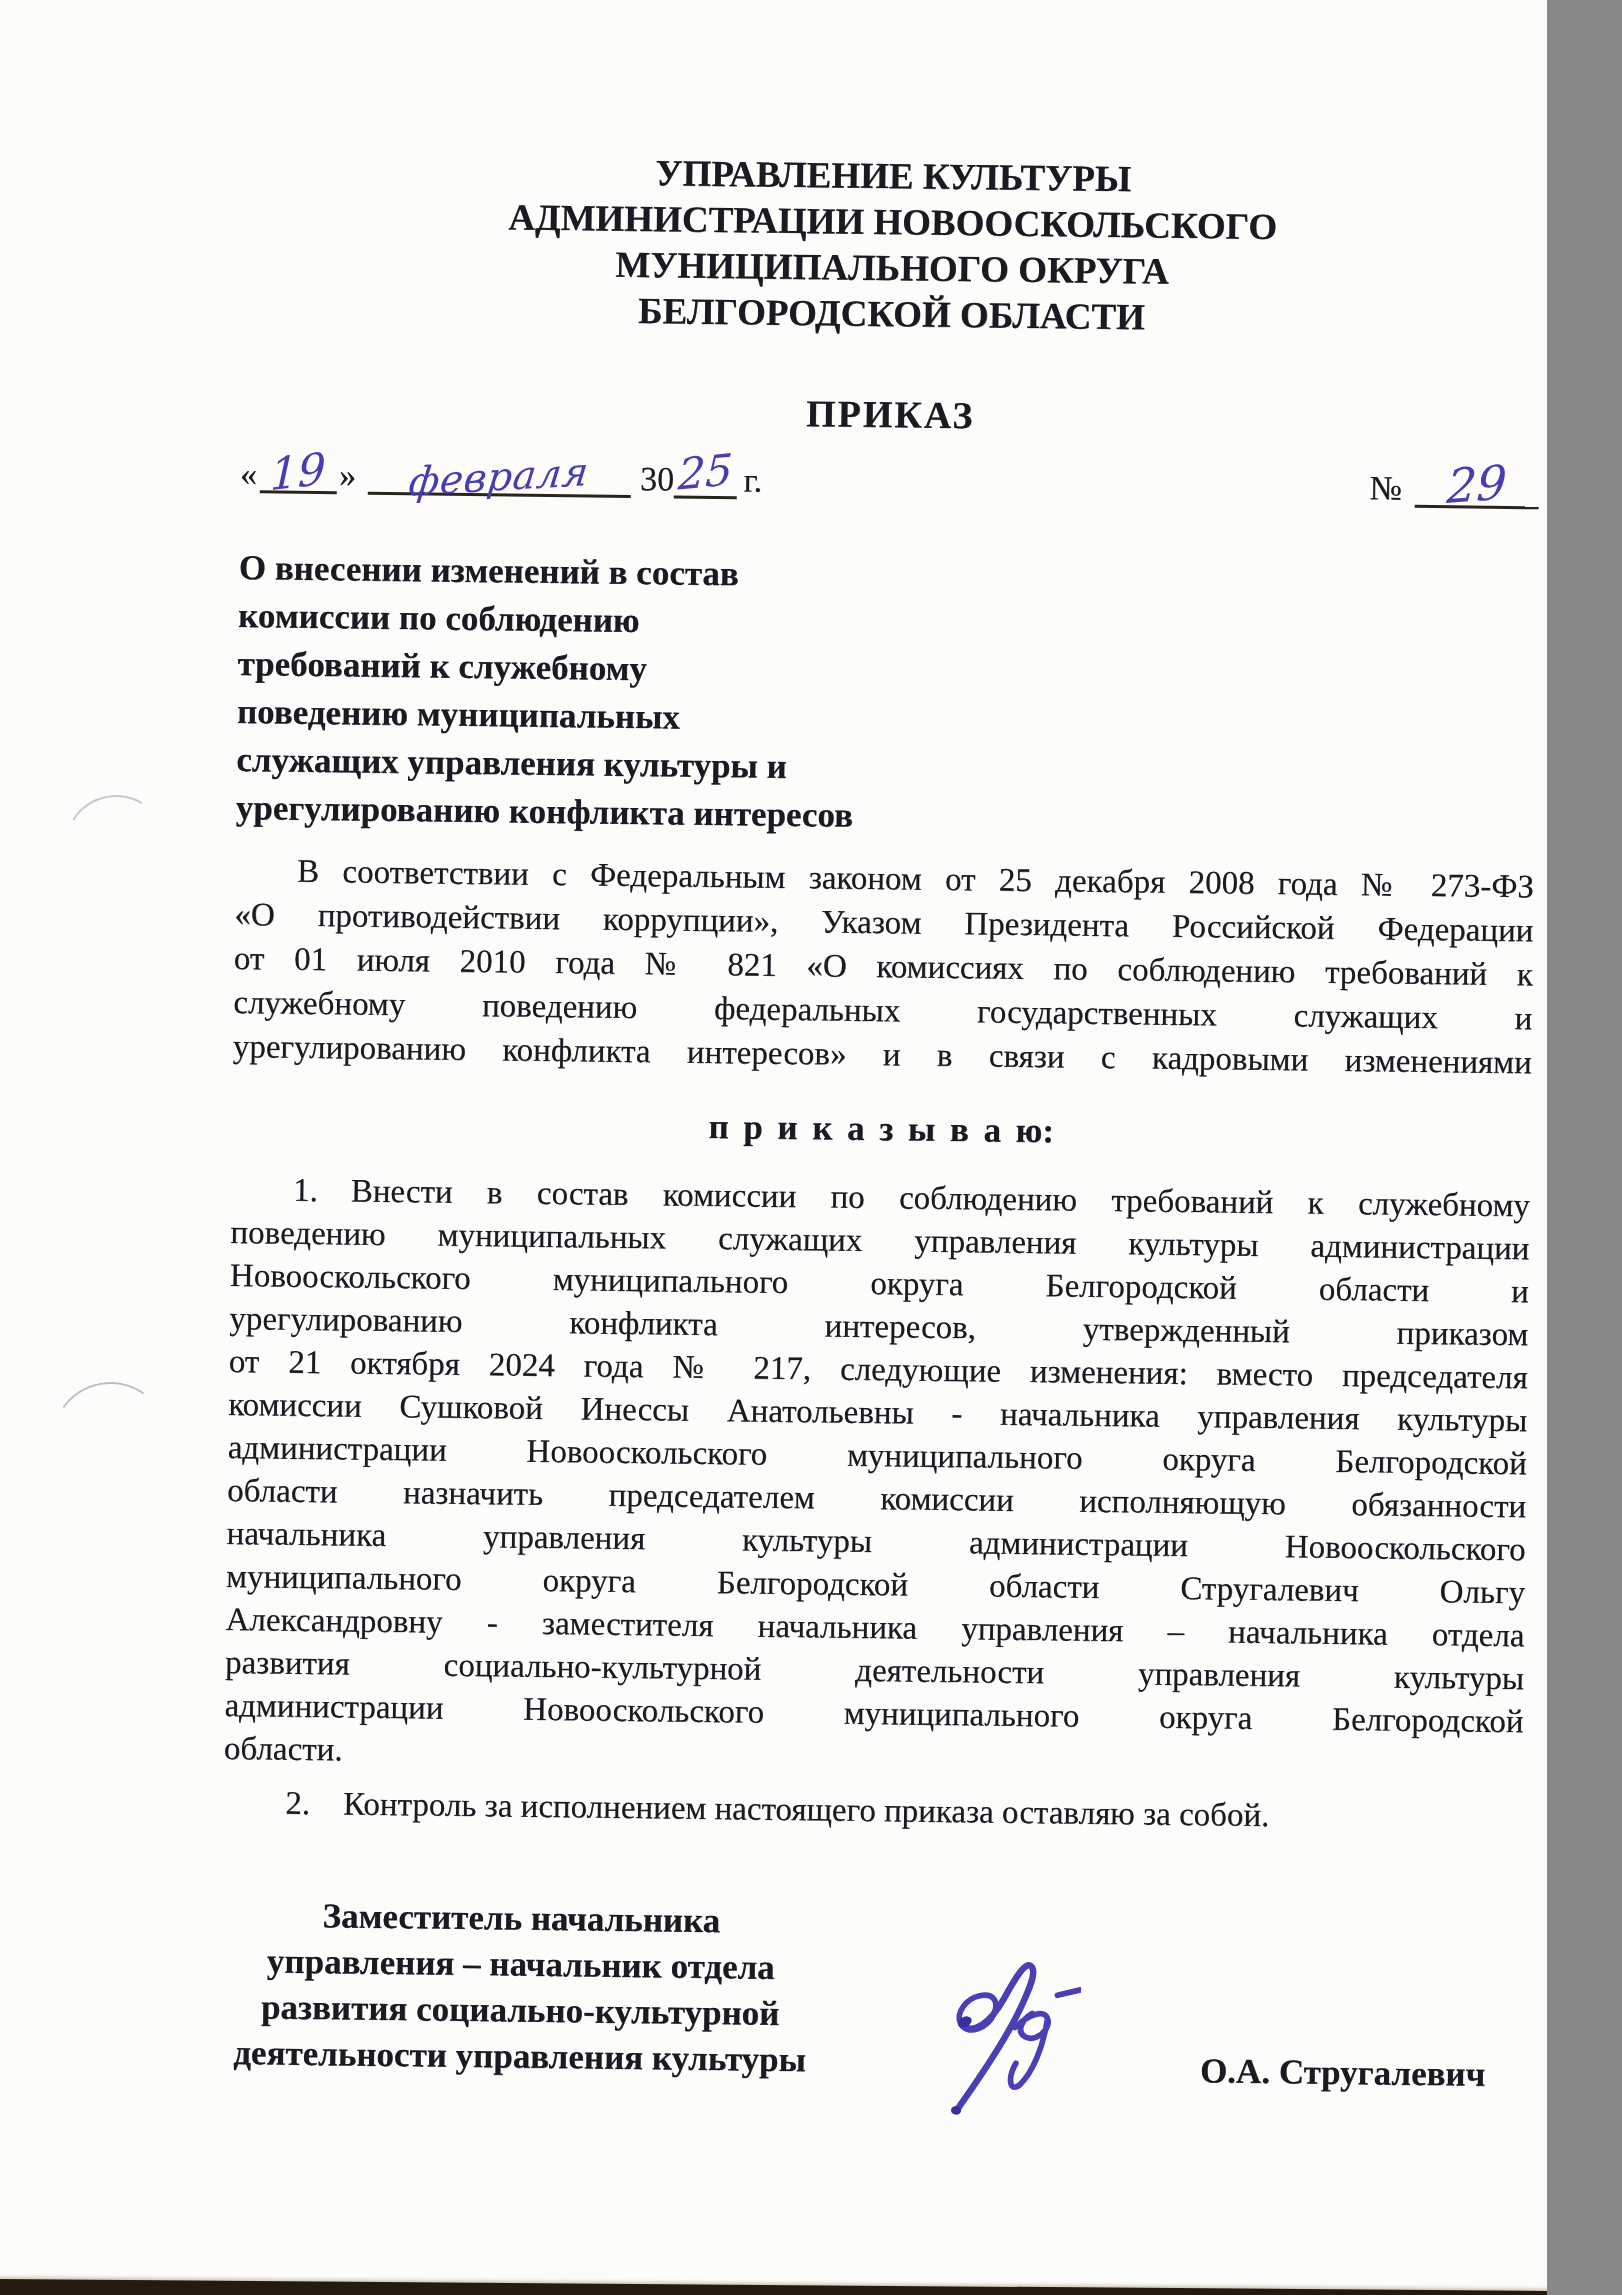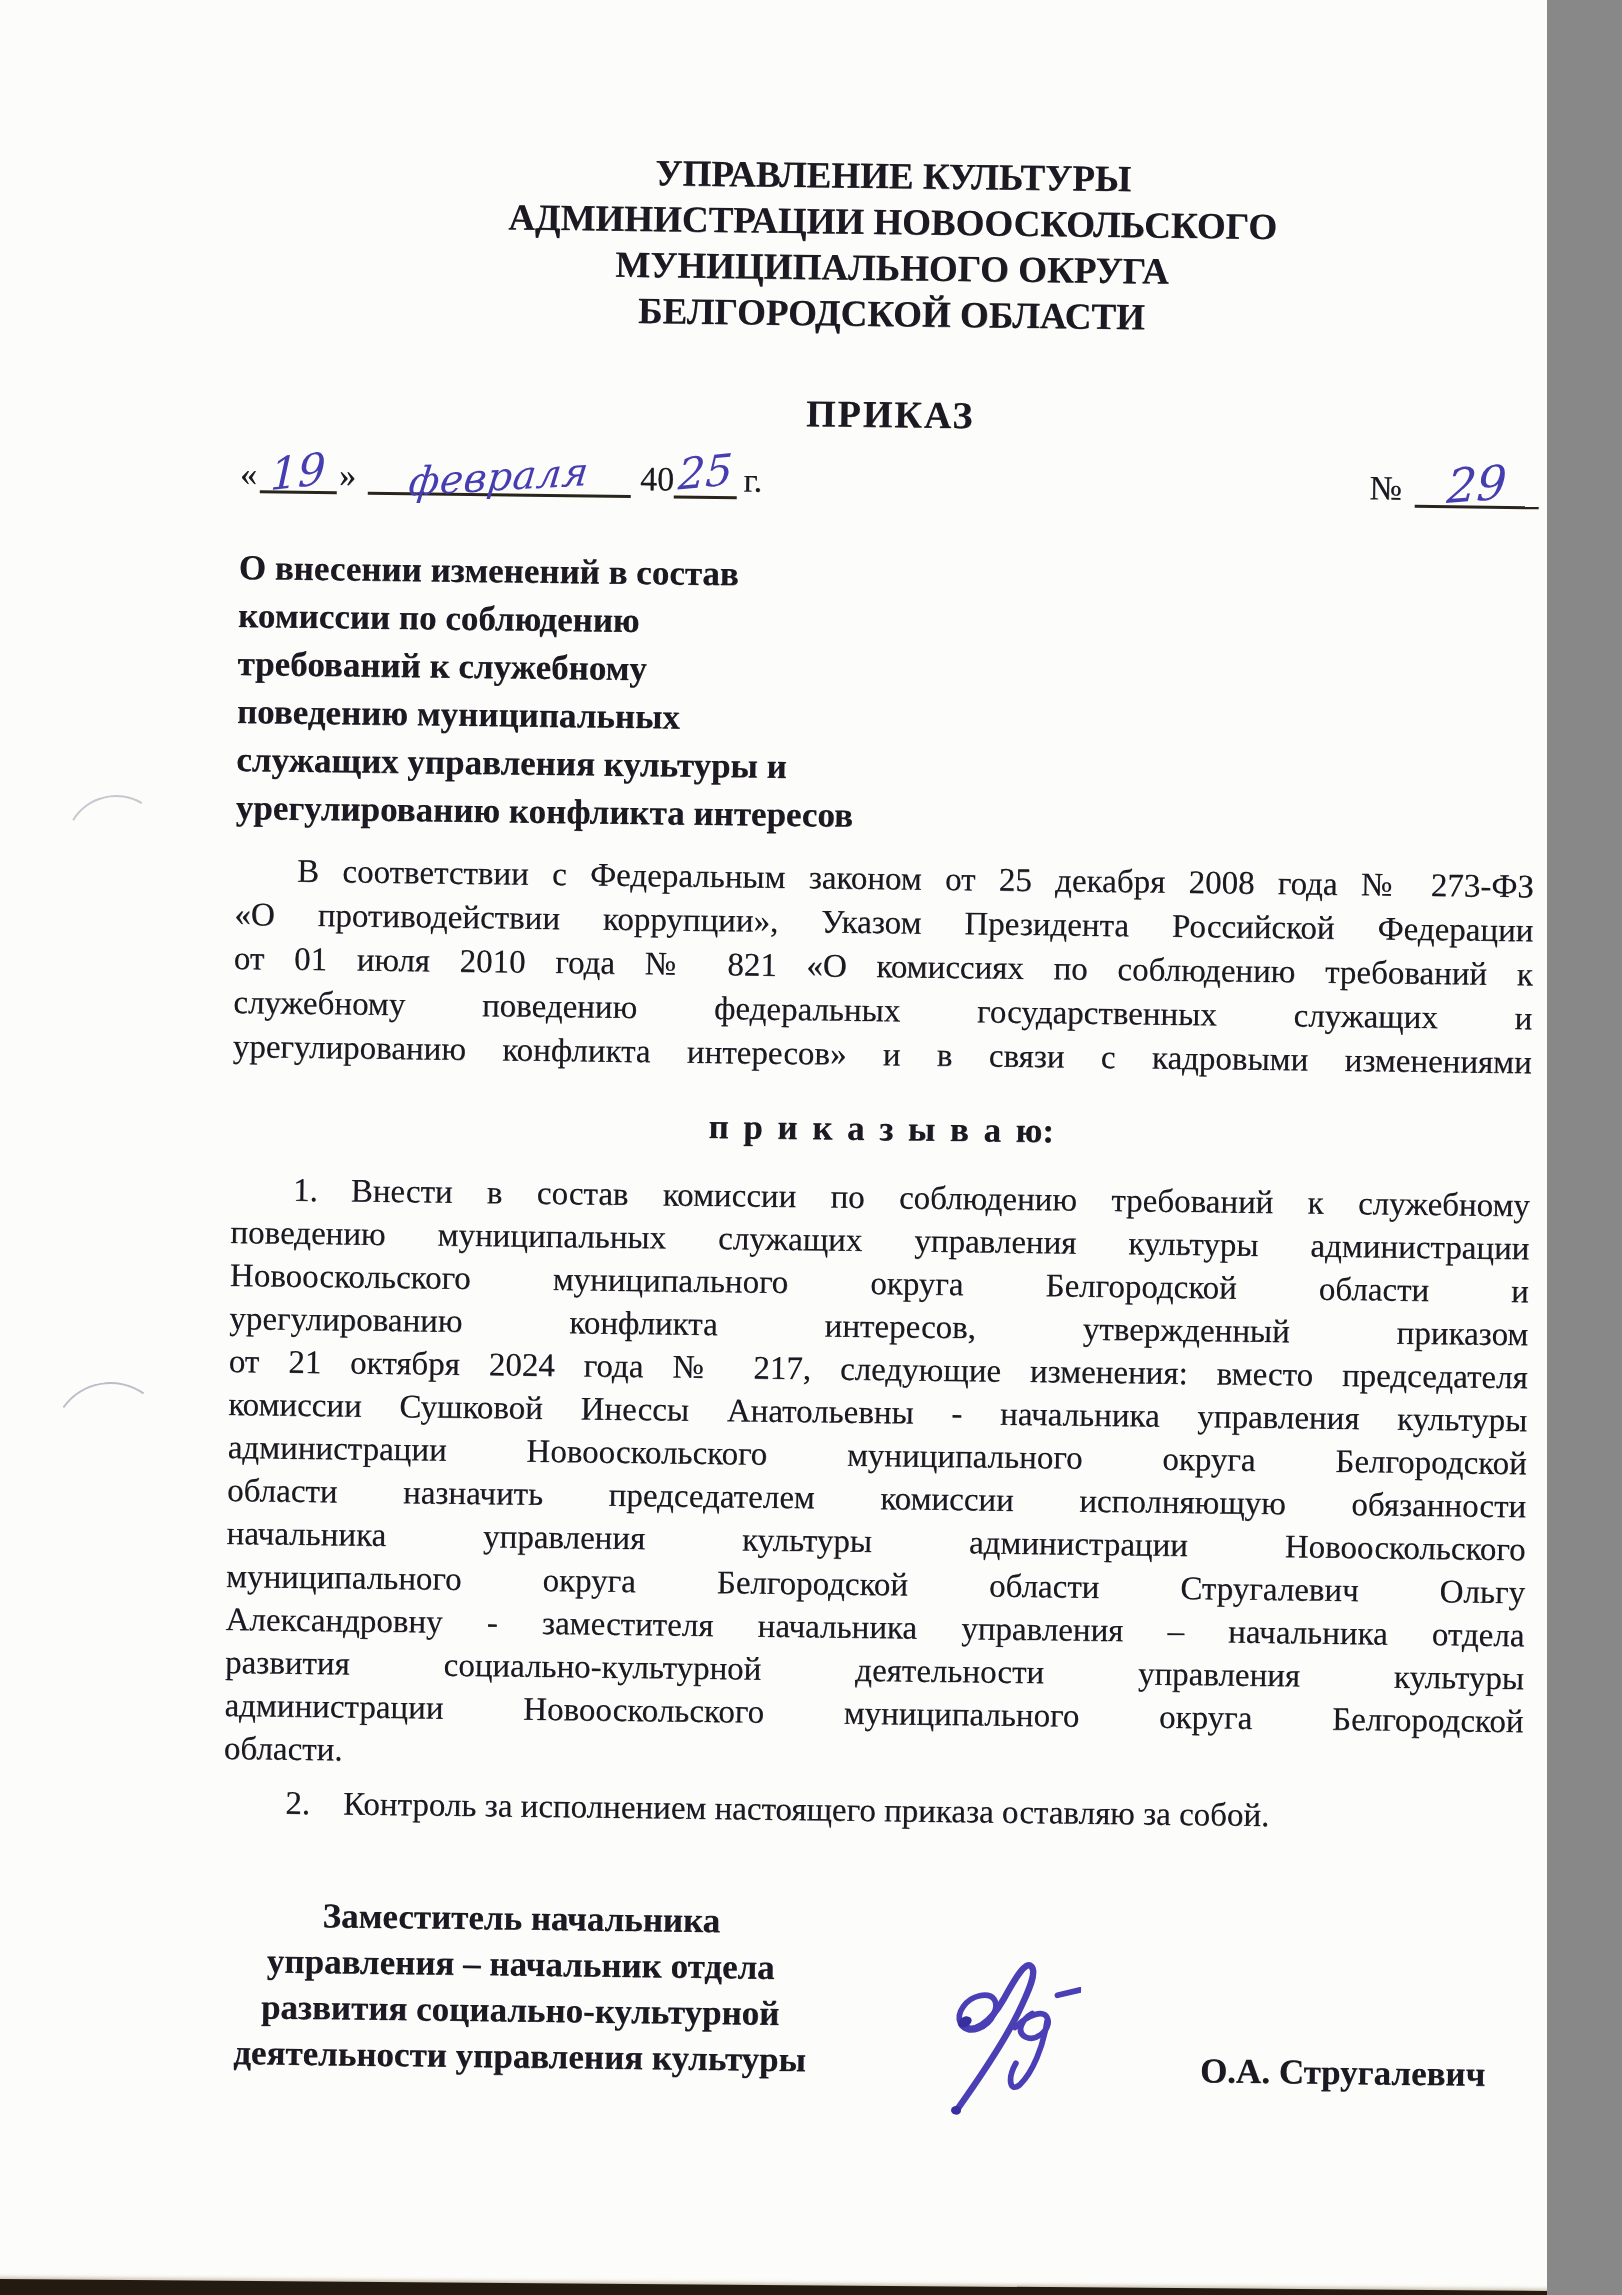--- a/index.html
+++ b/index.html
@@ -96,21 +96,21 @@
     </div>
 
     <div class="doc-title">ПРИКАЗ</div>
 
     <div class="date-row">
       <span class="date-left">
         <span>«</span>
           <span class="u u-day"><span class="hw hw-day">19</span></span>
           <span>»</span>
         <span class="u u-month"><span class="hw hw-month">февраля</span></span>
-        <span>40</span>
+        <span>30</span>
           <span class="u u-year"><span class="hw hw-year">25</span></span>
         <span>г.</span>
       </span>
       <span class="number-right">
         <span>№</span>
         <span class="u u-num"><span class="hw hw-num">29</span></span>
       </span>
     </div>
 
     <div class="subject">

